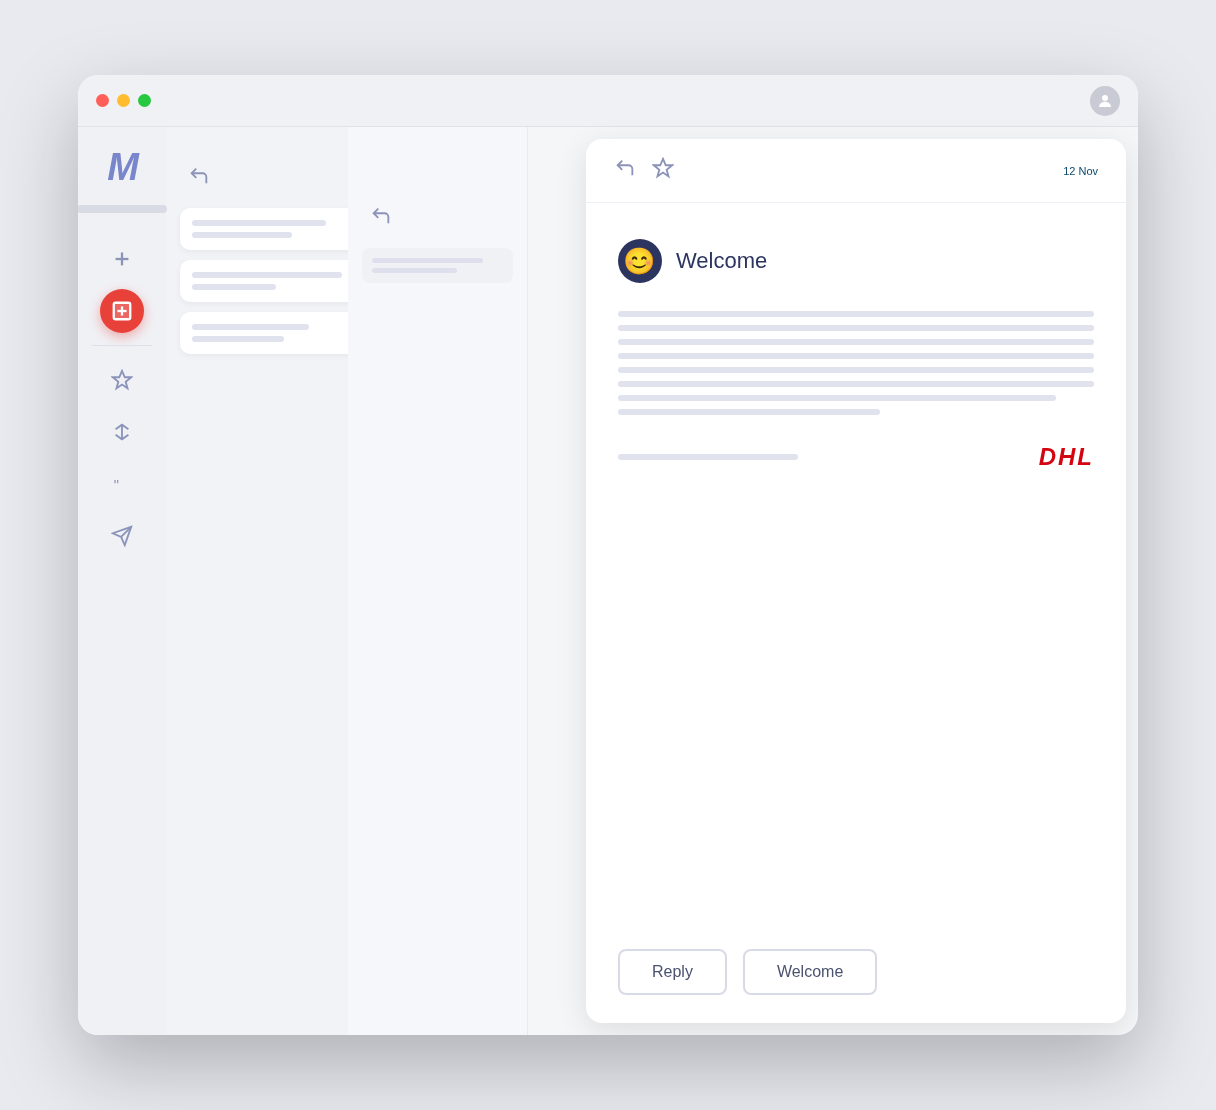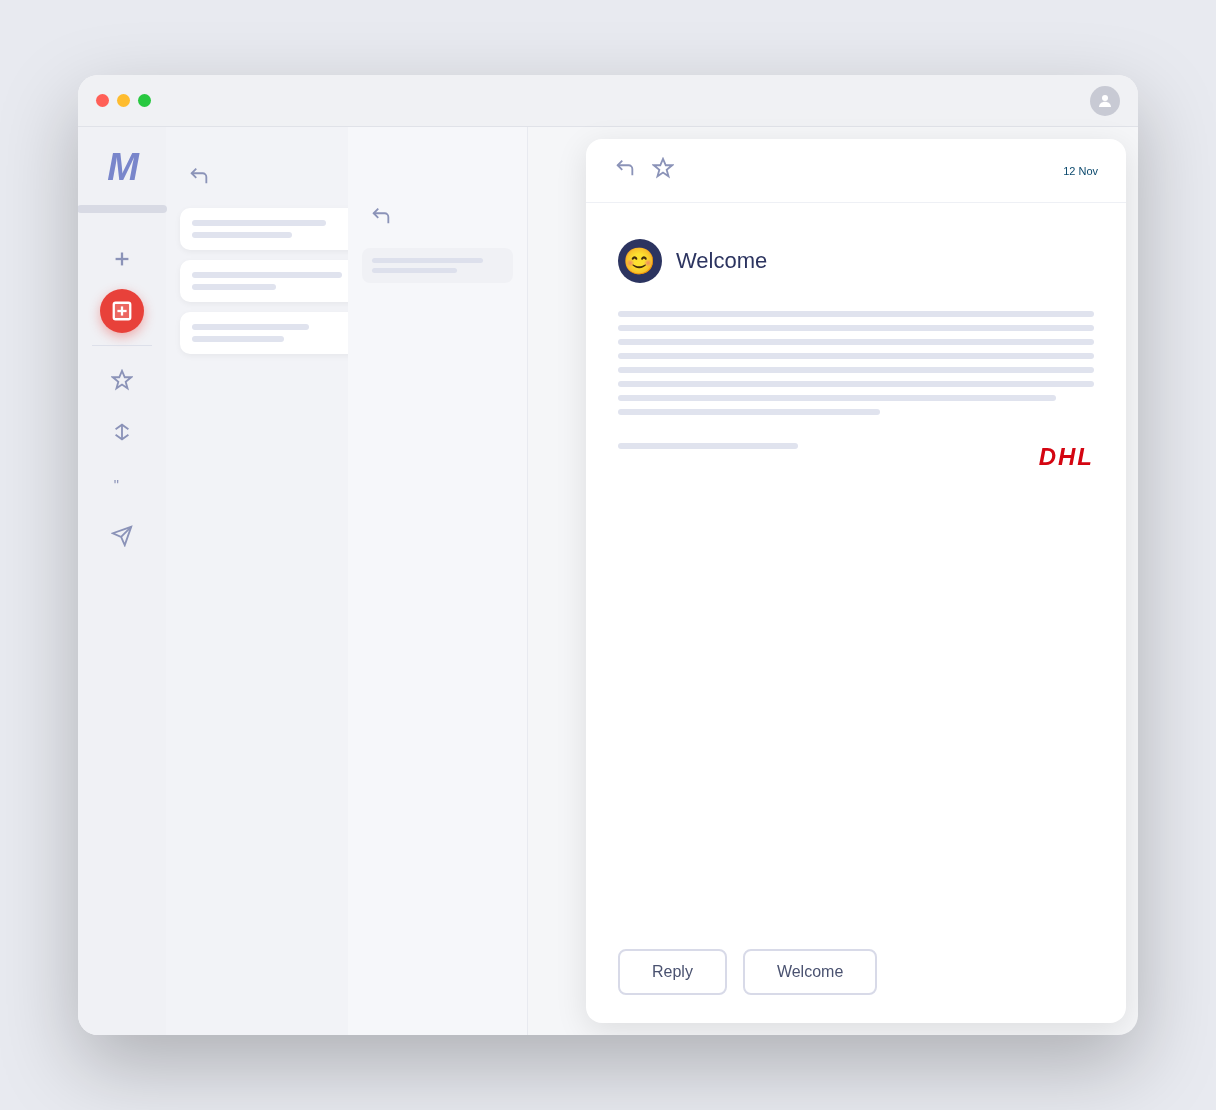--- a/index.html
+++ b/index.html
@@ -222,20 +222,21 @@
       background: #e0e3ee;
       border-radius: 3px;
     }
 
     .text-line.short { width: 55%; }
     .text-line.long { width: 92%; }
     .text-line.full { width: 100%; }
 
     .email-footer-area {
       display: flex;
+      align-items: center;
       justify-content: space-between;
       margin-top: 28px;
       margin-bottom: 10px;
     }
 
     .footer-line {
       height: 6px;
       background: #e0e3ee;
       border-radius: 3px;
       width: 180px;

